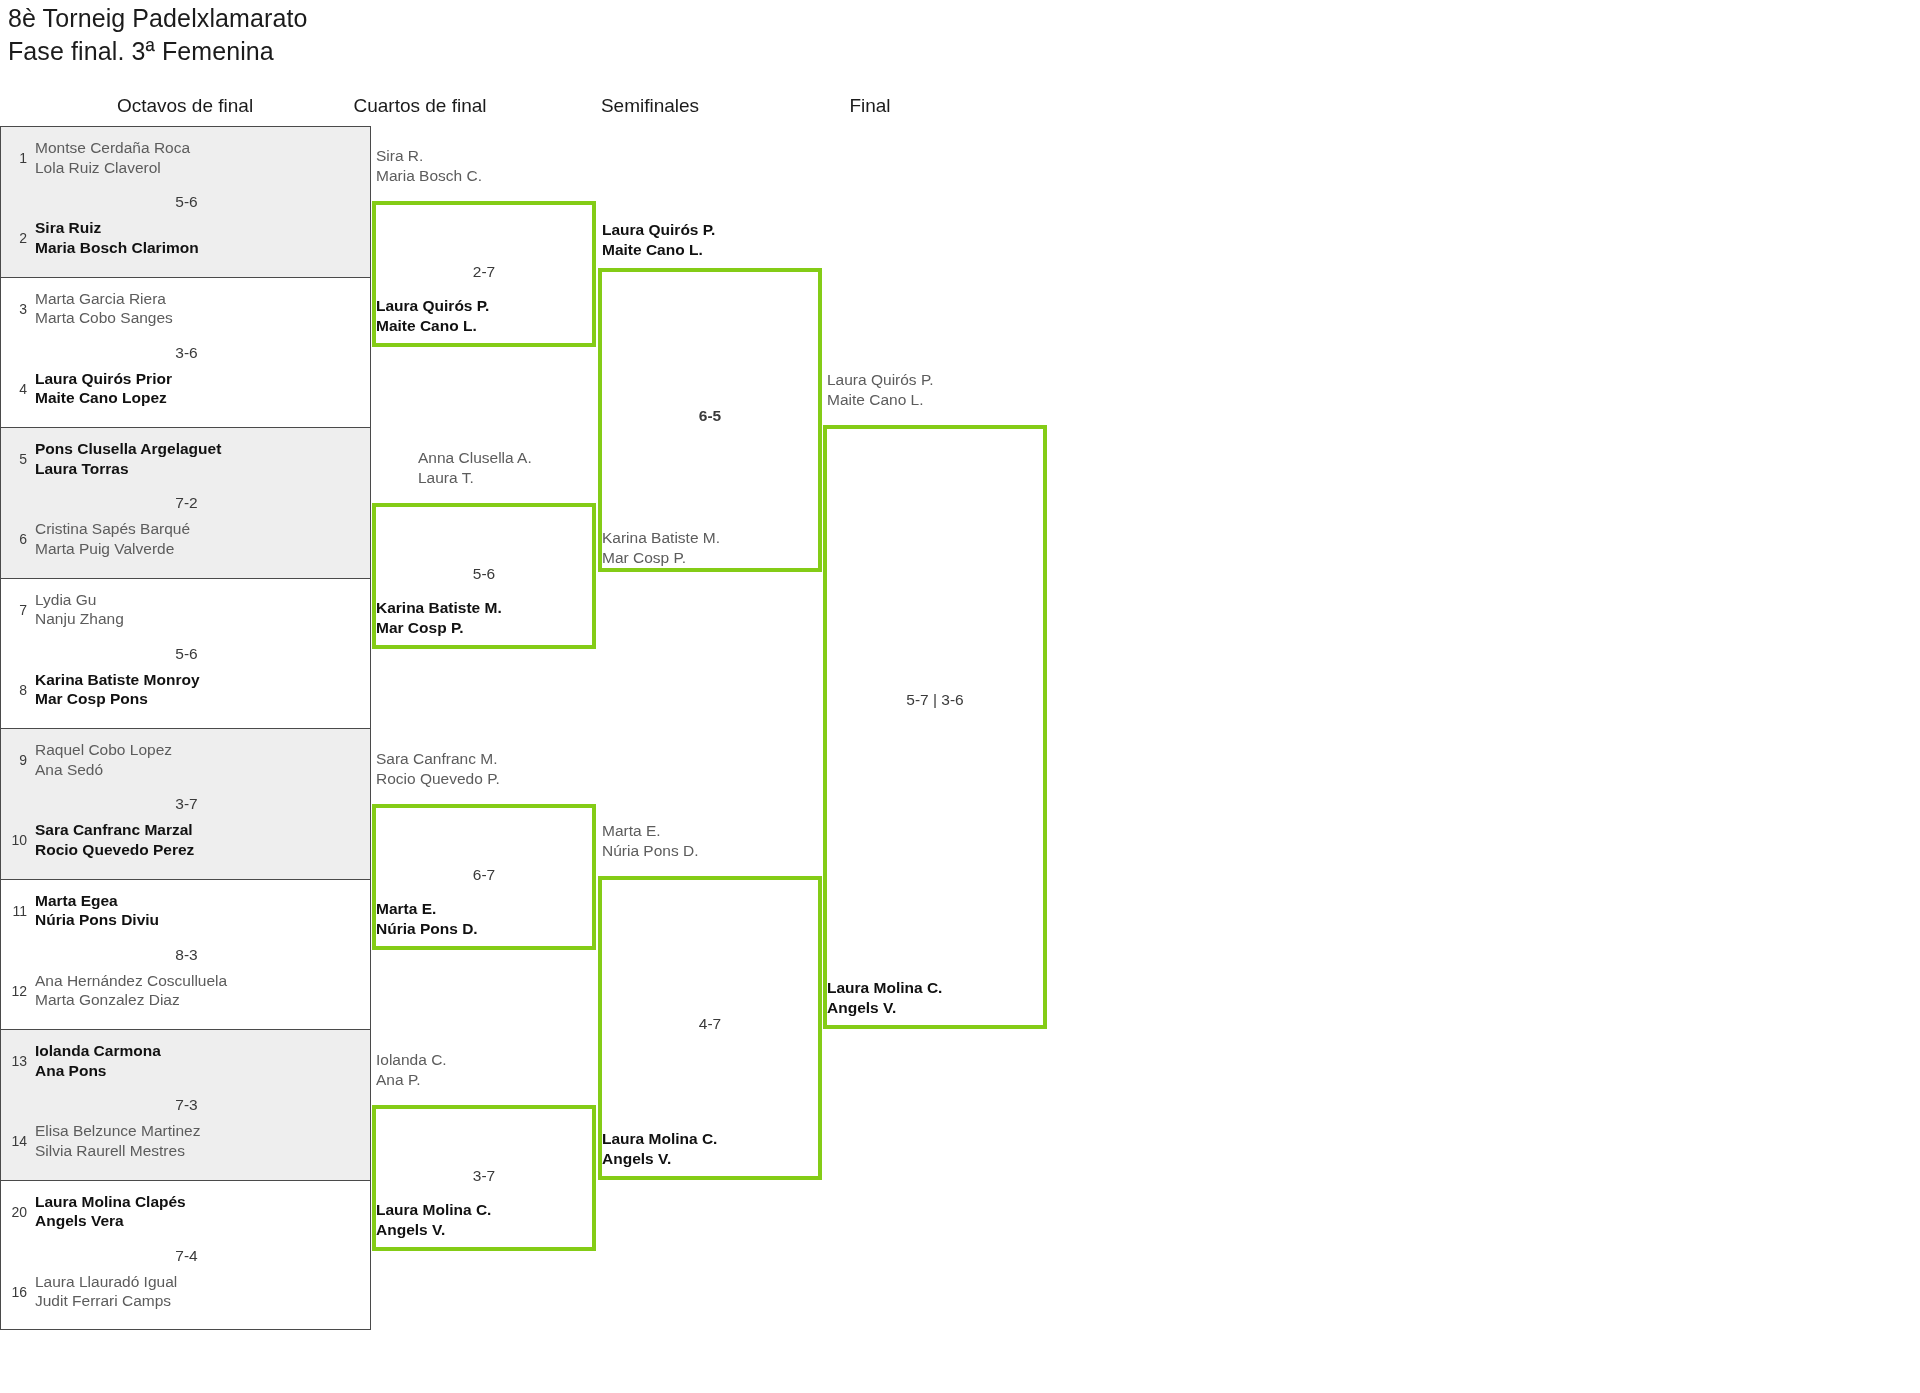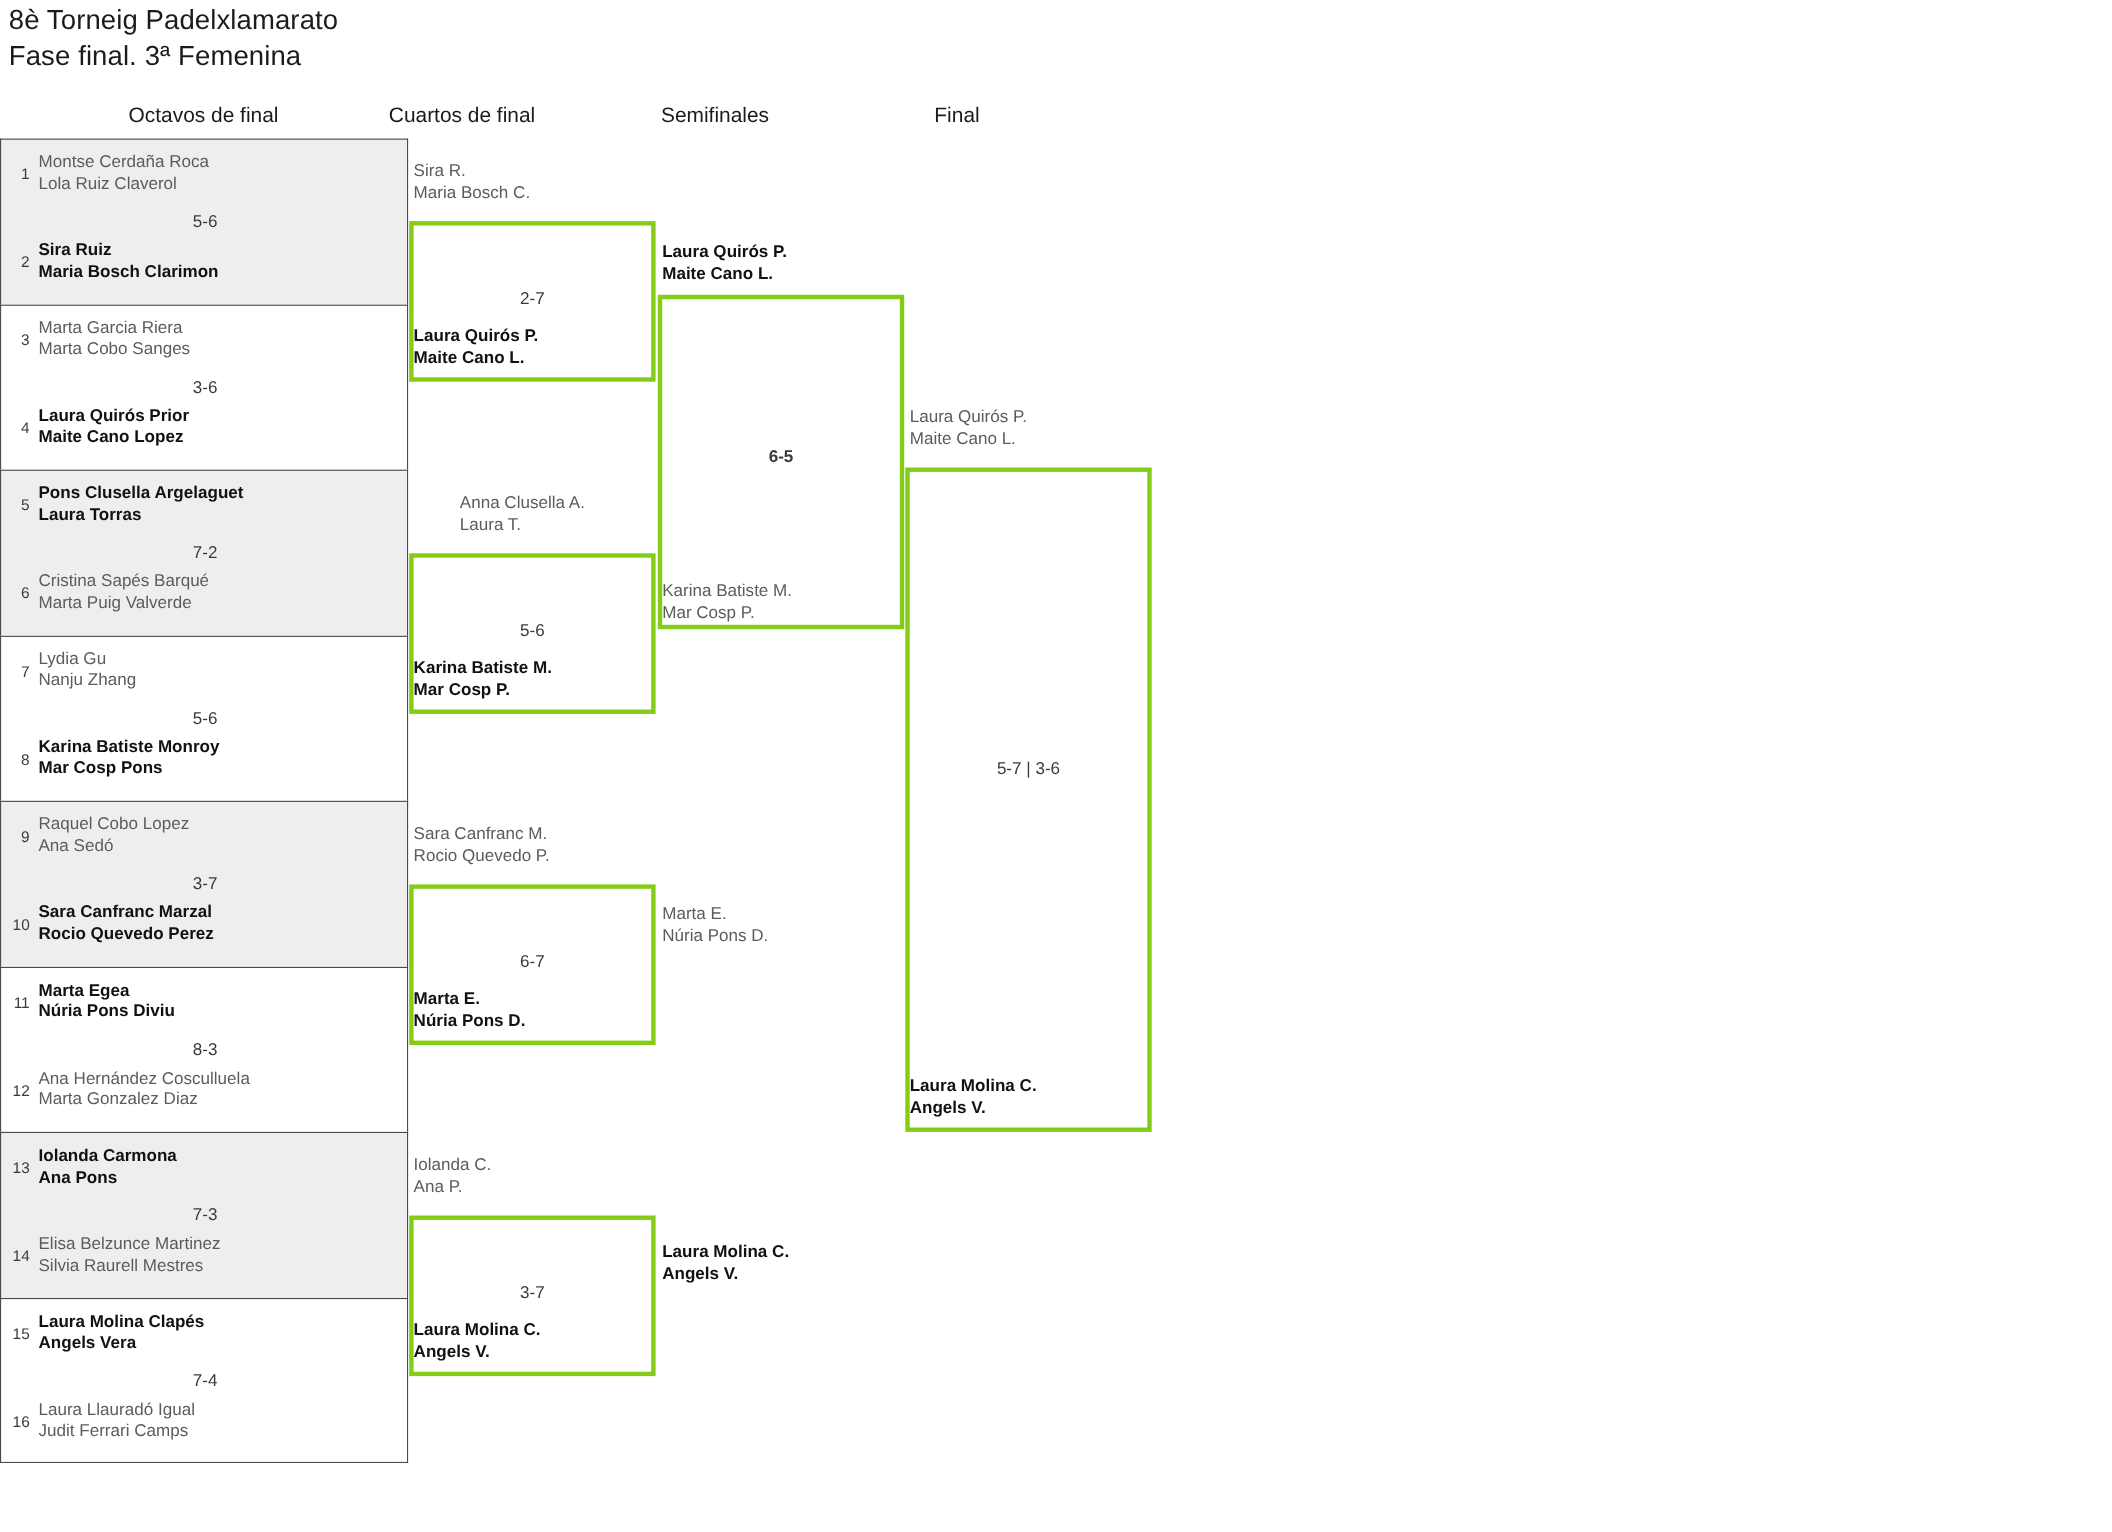--- a/index.html
+++ b/index.html
@@ -201,21 +201,21 @@
         <span class="seed">14</span>
         <span class="names">
           <span class="nm">Elisa Belzunce Martinez</span>
           <span class="nm">Silvia Raurell Mestres</span>
         </span>
       </div>
     </div>
 
     <div class="r1-match last">
       <div class="r1-team top winner">
-        <span class="seed">15</span>
+        <span class="seed">20</span>
         <span class="names">
           <span class="nm">Laura Molina Clapés</span>
           <span class="nm">Angels Vera</span>
         </span>
       </div>
       <div class="r1-score">7-4</div>
       <div class="r1-team bot loser">
         <span class="seed">16</span>
         <span class="names">
           <span class="nm">Laura Llauradó Igual</span>
@@ -278,20 +278,23 @@
   </div>
   <div class="rteam winner" style="left:602px; top:220px;">
     <span class="nm">Laura Quirós P.</span>
     <span class="nm">Maite Cano L.</span>
   </div>
   <div class="rteam loser" style="left:602px; top:528px;">
     <span class="nm">Karina Batiste M.</span>
     <span class="nm">Mar Cosp P.</span>
   </div>
 
+  <div class="rbox" style="left:598px; top:876px; width:224px; height:304px;">
+    <div class="sc" style="top:135px;">4-7</div>
+  </div>
   <div class="rteam loser" style="left:602px; top:821px;">
     <span class="nm">Marta E.</span>
     <span class="nm">Núria Pons D.</span>
   </div>
   <div class="rteam winner" style="left:602px; top:1129px;">
     <span class="nm">Laura Molina C.</span>
     <span class="nm">Angels V.</span>
   </div>
 
   <div class="rbox" style="left:823px; top:425px; width:224px; height:604px;">

